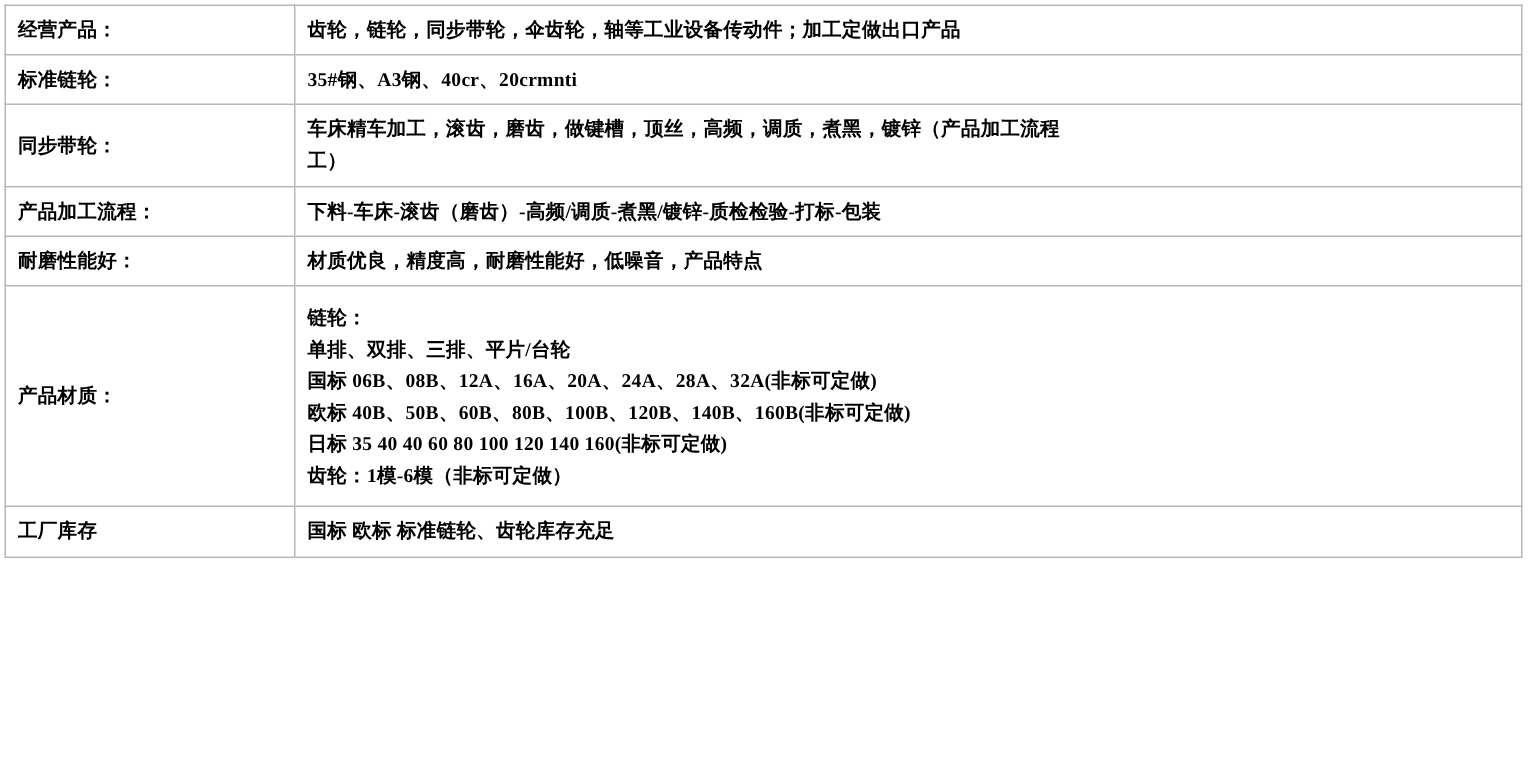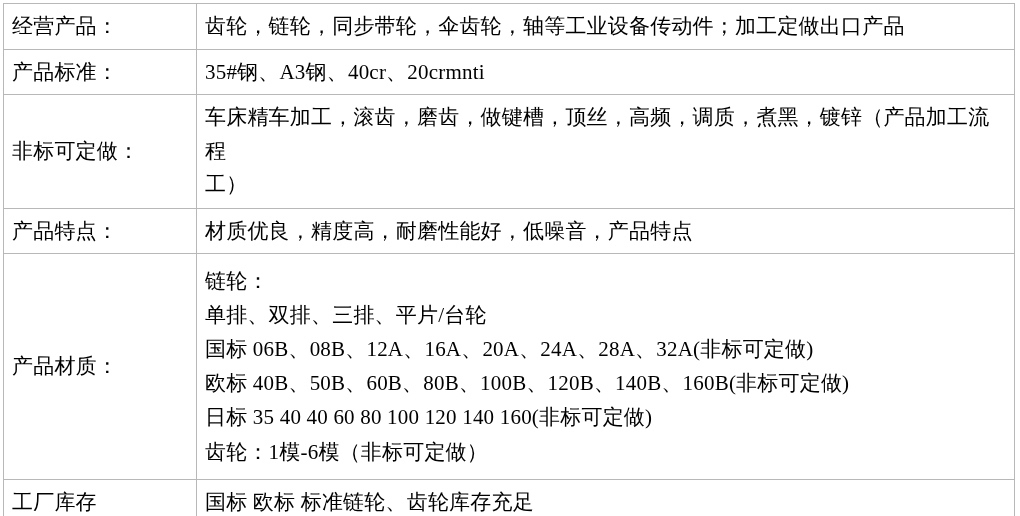--- a/index.html
+++ b/index.html
@@ -17,23 +17,23 @@
   .spec-table {
     width: 1012px;
     margin: 3px 0 0 3px;
     border-collapse: collapse;
     table-layout: fixed;
   }
   .spec-table td {
     border: 1px solid #b8b8b8;
     vertical-align: middle;
     padding: 6px 8px 6px 8px;
-    font-size: 21px;
+    font-size: 13px;
     line-height: 1.55;
-    font-weight: normal;
+    font-weight: bold;
     letter-spacing: 0.2px;
   }
   td.label-cell {
     width: 176px;
   }
   td.value-cell {
     width: auto;
   }
   .multiline {
     white-space: pre-line;
@@ -54,30 +54,34 @@
 </head>
 <body>
 
 <table class="spec-table">
   <tbody>
     <tr class="row-products">
       <td class="label-cell">经营产品：</td>
       <td class="value-cell">齿轮，链轮，同步带轮，伞齿轮，轴等工业设备传动件；加工定做出口产品</td>
     </tr>
     <tr class="row-material">
-      <td class="label-cell">产品标准：</td>
+      <td class="label-cell">标准链轮：</td>
       <td class="value-cell">35#钢、A3钢、40cr、20crmnti</td>
     </tr>
     <tr class="row-craft">
-      <td class="label-cell">非标可定做：</td>
+      <td class="label-cell">同步带轮：</td>
       <td class="value-cell multiline">车床精车加工，滚齿，磨齿，做键槽，顶丝，高频，调质，煮黑，镀锌（产品加工流程
 工）</td>
     </tr>
+    <tr class="row-process">
+      <td class="label-cell">产品加工流程：</td>
+      <td class="value-cell">下料-车床-滚齿（磨齿）-高频/调质-煮黑/镀锌-质检检验-打标-包装</td>
+    </tr>
     <tr class="row-features">
-      <td class="label-cell">产品特点：</td>
+      <td class="label-cell">耐磨性能好：</td>
       <td class="value-cell">材质优良，精度高，耐磨性能好，低噪音，产品特点</td>
     </tr>
     <tr class="row-models">
       <td class="label-cell">产品材质：</td>
       <td class="value-cell multiline">链轮：
 单排、双排、三排、平片/台轮
 国标 06B、08B、12A、16A、20A、24A、28A、32A(非标可定做)
 欧标 40B、50B、60B、80B、100B、120B、140B、160B(非标可定做)
 日标 35 40 40 60 80 100 120 140 160(非标可定做)
 齿轮：1模-6模（非标可定做）</td>

